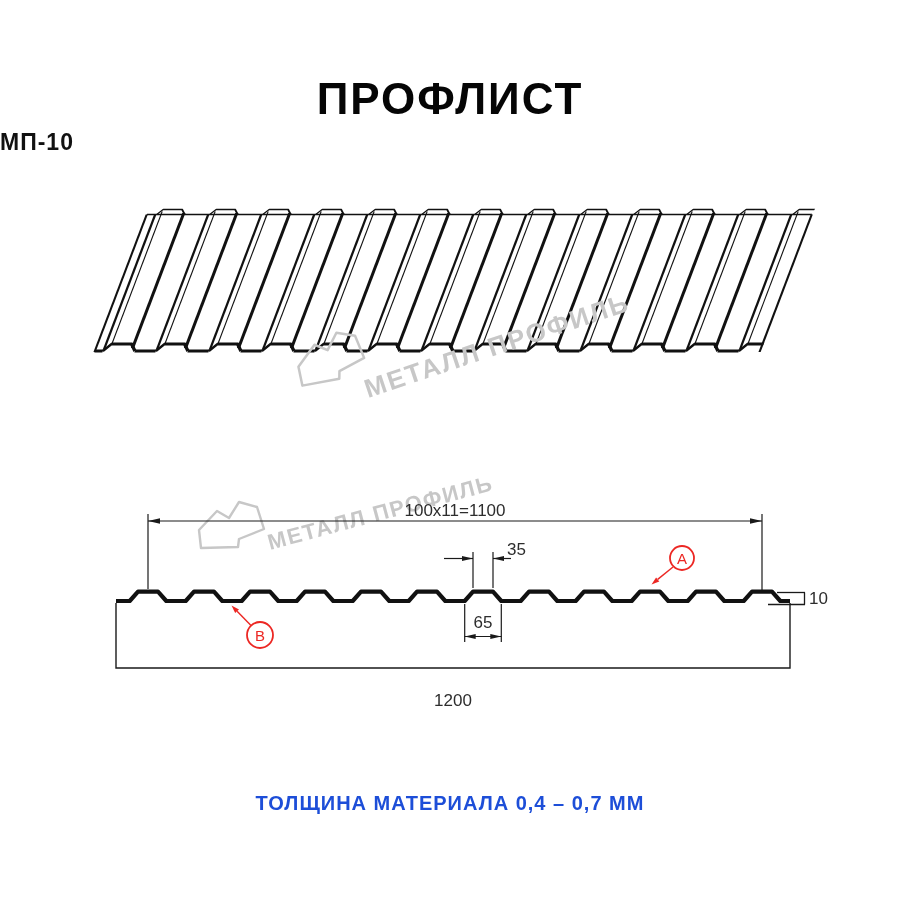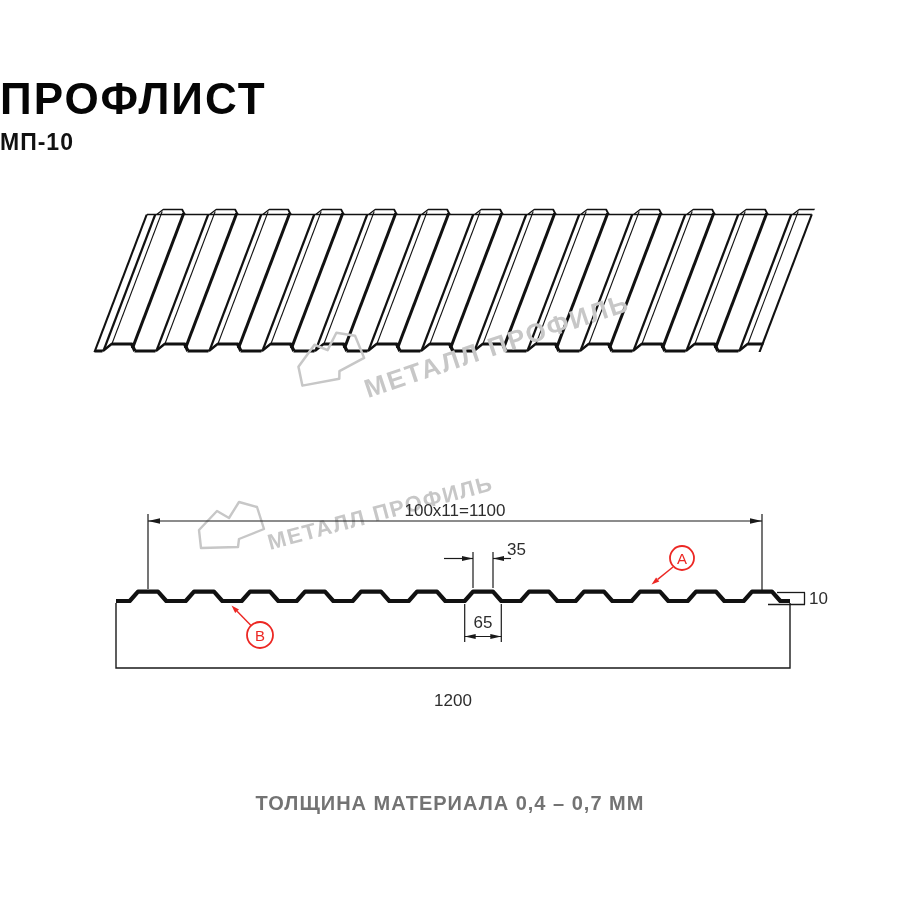--- a/index.html
+++ b/index.html
@@ -1,24 +1,24 @@
 <!DOCTYPE html>
 <html><head>
 <meta charset="utf-8">
 <style>
   html,body{margin:0;padding:0;}
   body{width:900px;height:900px;background:#ffffff;position:relative;overflow:hidden;
        font-family:"Liberation Sans", sans-serif;}
   .abs{position:absolute;}
-  .title{left:0;top:74px;width:900px;font-size:44px;font-weight:800;
+  .title{left:0;top:74px;width:900px;text-align:center;font-size:44px;font-weight:800;
          letter-spacing:2px;color:#050505;}
   .subtitle{left:0;top:129px;width:900px;text-align:left;font-size:23px;font-weight:600;
          letter-spacing:1px;color:#111;}
   .footer{left:0;top:792px;width:900px;text-align:center;font-size:20px;font-weight:600;
-         letter-spacing:1px;color:#737373;}
+         letter-spacing:1px;color:#1d4ed8;}
   svg text{font-family:"Liberation Sans", sans-serif;}
   .dimtxt{font-size:17px;fill:#2d2d2d;}
   .redtxt{font-size:15px;fill:#ec2723;font-weight:500;}
   .wm-text{font-weight:bold;fill:#c7c7c7;}
   .z1{z-index:1}.z2{z-index:2}.z3{z-index:3}
 </style>
 </head>
 <body>
 
 <div class="abs title">ПРОФЛИСТ</div>

